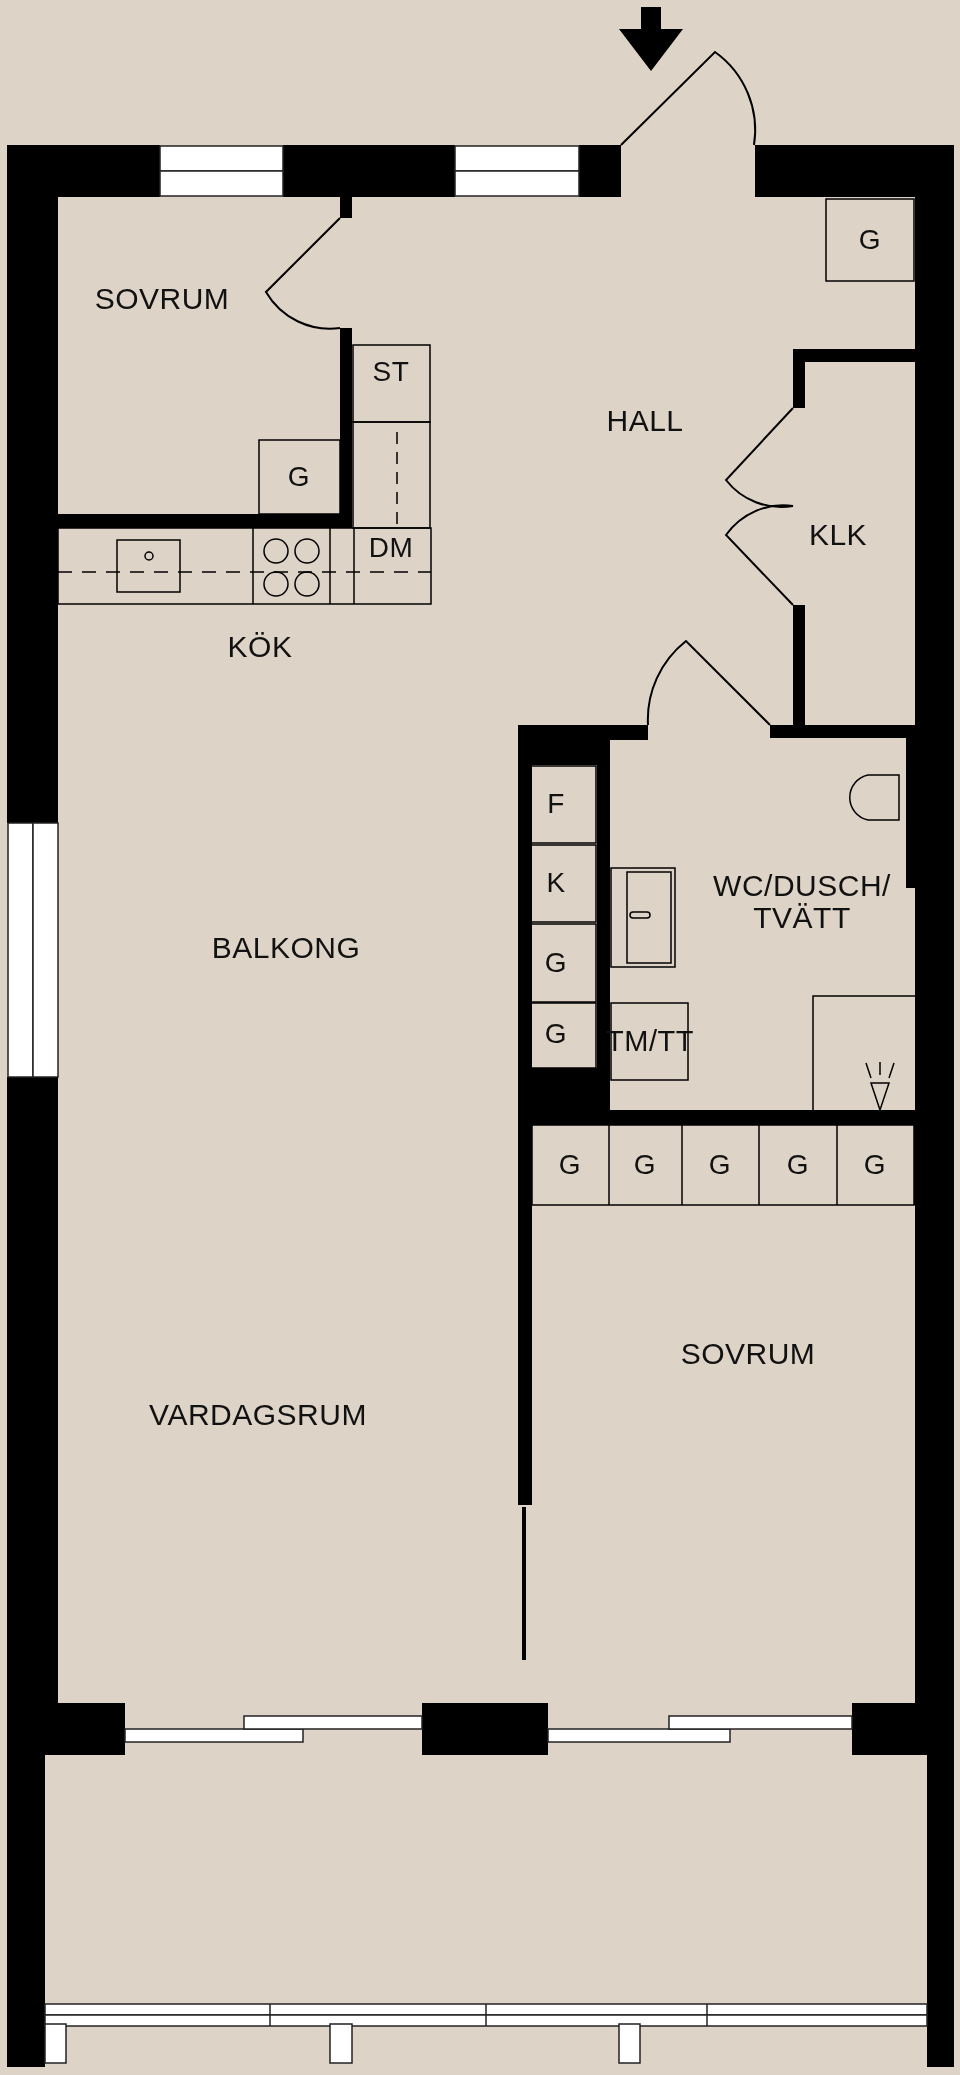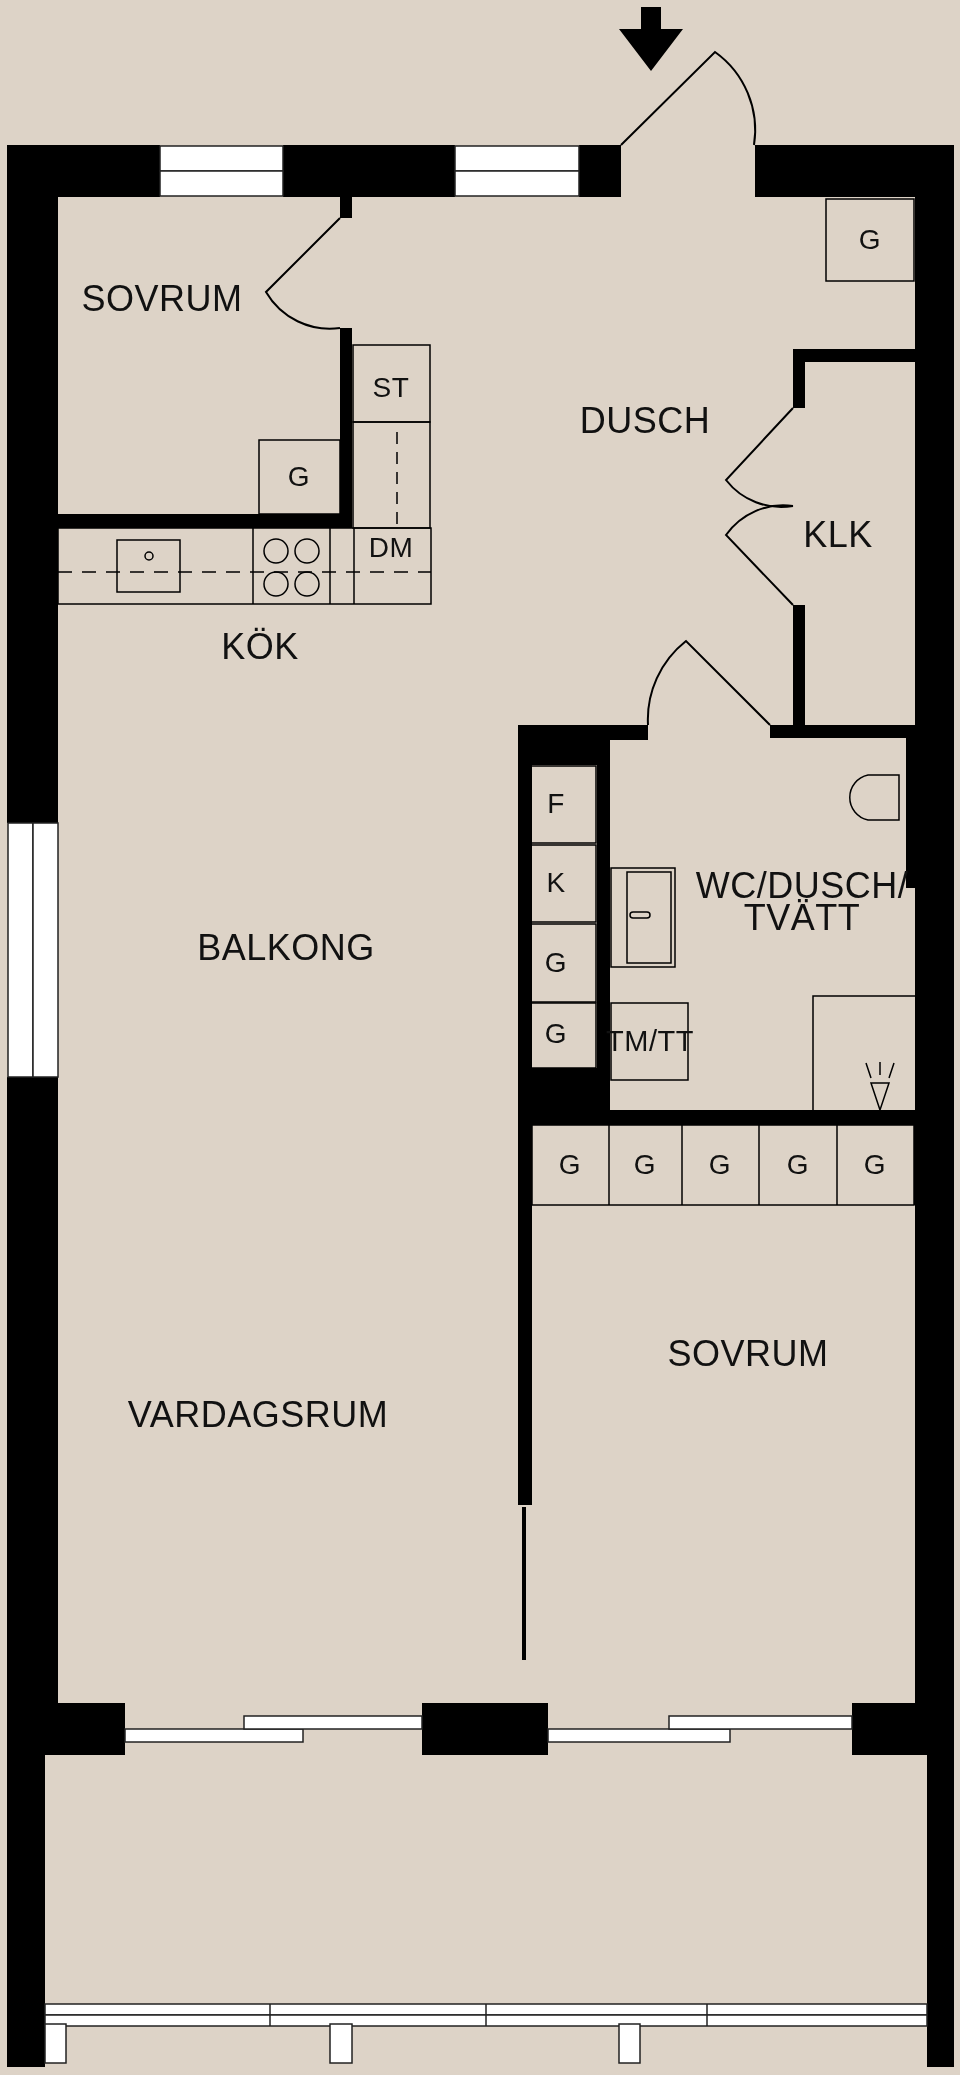--- a/index.html
+++ b/index.html
@@ -1,19 +1,19 @@
 <!DOCTYPE html>
 <html><head>
 <meta charset="utf-8">
 <style>
   html,body{margin:0;padding:0;background:#ddd3c7;}
   #plan{position:relative;width:960px;height:2075px;background:#ddd3c7;overflow:hidden;}
   svg{position:absolute;left:0;top:0;}
   .lbl{position:absolute;transform:translate(-50%,-50%);font-family:"Liberation Sans",sans-serif;color:#111;white-space:nowrap;letter-spacing:0.5px;}
-  .room{font-size:36px;}
+  .room{font-size:30px;}
   .fix{font-size:28px;}
   .small{font-size:29px;}
 </style>
 </head>
 <body>
 
 <div id="plan">
 <svg width="960" height="2075" viewBox="0 0 960 2075">
   <g fill="#000">
 
@@ -122,32 +122,32 @@
     <line x1="682" y1="1125" x2="682" y2="1205"></line>
     <line x1="759" y1="1125" x2="759" y2="1205"></line>
     <line x1="837" y1="1125" x2="837" y2="1205"></line>
   </g>
   <rect x="630" y="912" width="20" height="6" rx="3" fill="none" stroke="#000" stroke-width="1.5"></rect>
 
   <path d="M641 7 L661 7 L661 29 L683 29 L651 71 L619 29 L641 29 Z" fill="#000"></path>
 </svg>
 
 <div class="lbl room" style="left:162px;top:299px">SOVRUM</div>
-<div class="lbl room" style="left:645px;top:421px">DUSCH</div>
+<div class="lbl room" style="left:645px;top:421px">HALL</div>
 <div class="lbl room" style="left:838px;top:535px">KLK</div>
 <div class="lbl room" style="left:260px;top:647px">KÖK</div>
 <div class="lbl room" style="left:286px;top:948px">BALKONG</div>
 <div class="lbl room" style="left:802px;top:886px">WC/DUSCH/</div>
 <div class="lbl room" style="left:802px;top:918px">TVÄTT</div>
 <div class="lbl room" style="left:748px;top:1354px">SOVRUM</div>
 <div class="lbl room" style="left:258px;top:1415px">VARDAGSRUM</div>
 
 <div class="lbl fix" style="left:870px;top:240px">G</div>
 <div class="lbl fix" style="left:299px;top:477px">G</div>
-<div class="lbl fix" style="left:391px;top:388px">ST</div>
+<div class="lbl fix" style="left:391px;top:372px">ST</div>
 <div class="lbl fix" style="left:391px;top:548px">DM</div>
 <div class="lbl fix" style="left:556px;top:804px">F</div>
 <div class="lbl fix" style="left:556px;top:883px">K</div>
 <div class="lbl fix" style="left:556px;top:963px">G</div>
 <div class="lbl fix" style="left:556px;top:1034px">G</div>
 <div class="lbl small" style="left:650px;top:1041px">TM/TT</div>
 <div class="lbl fix" style="left:570px;top:1165px">G</div>
 <div class="lbl fix" style="left:645px;top:1165px">G</div>
 <div class="lbl fix" style="left:720px;top:1165px">G</div>
 <div class="lbl fix" style="left:798px;top:1165px">G</div>

